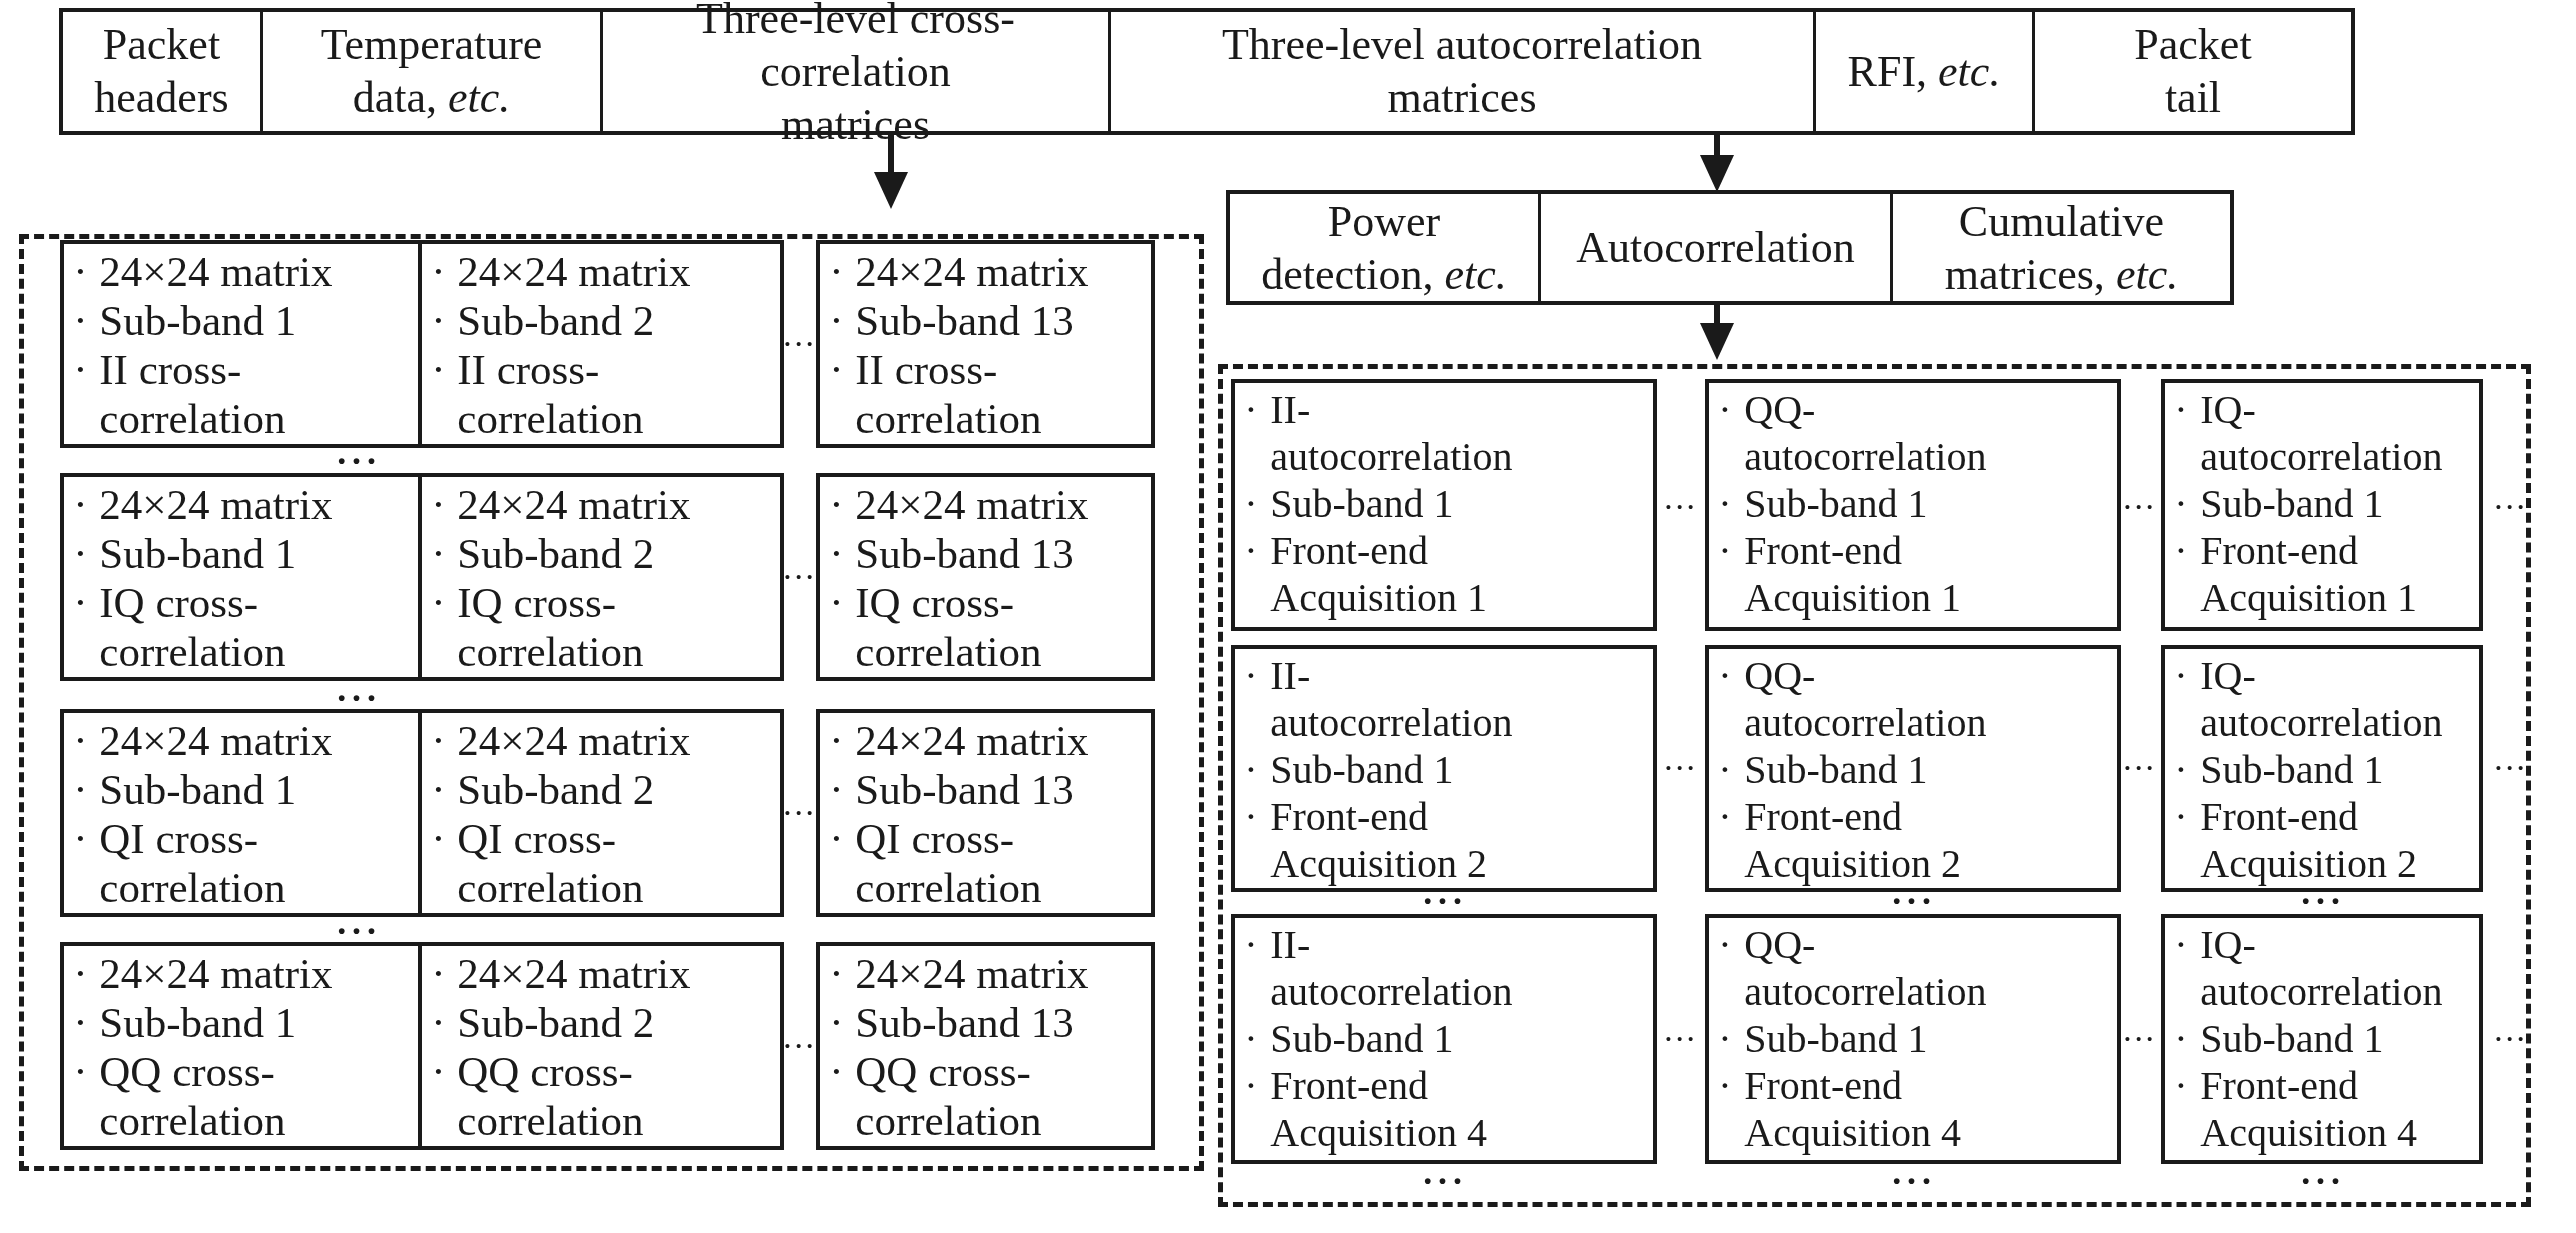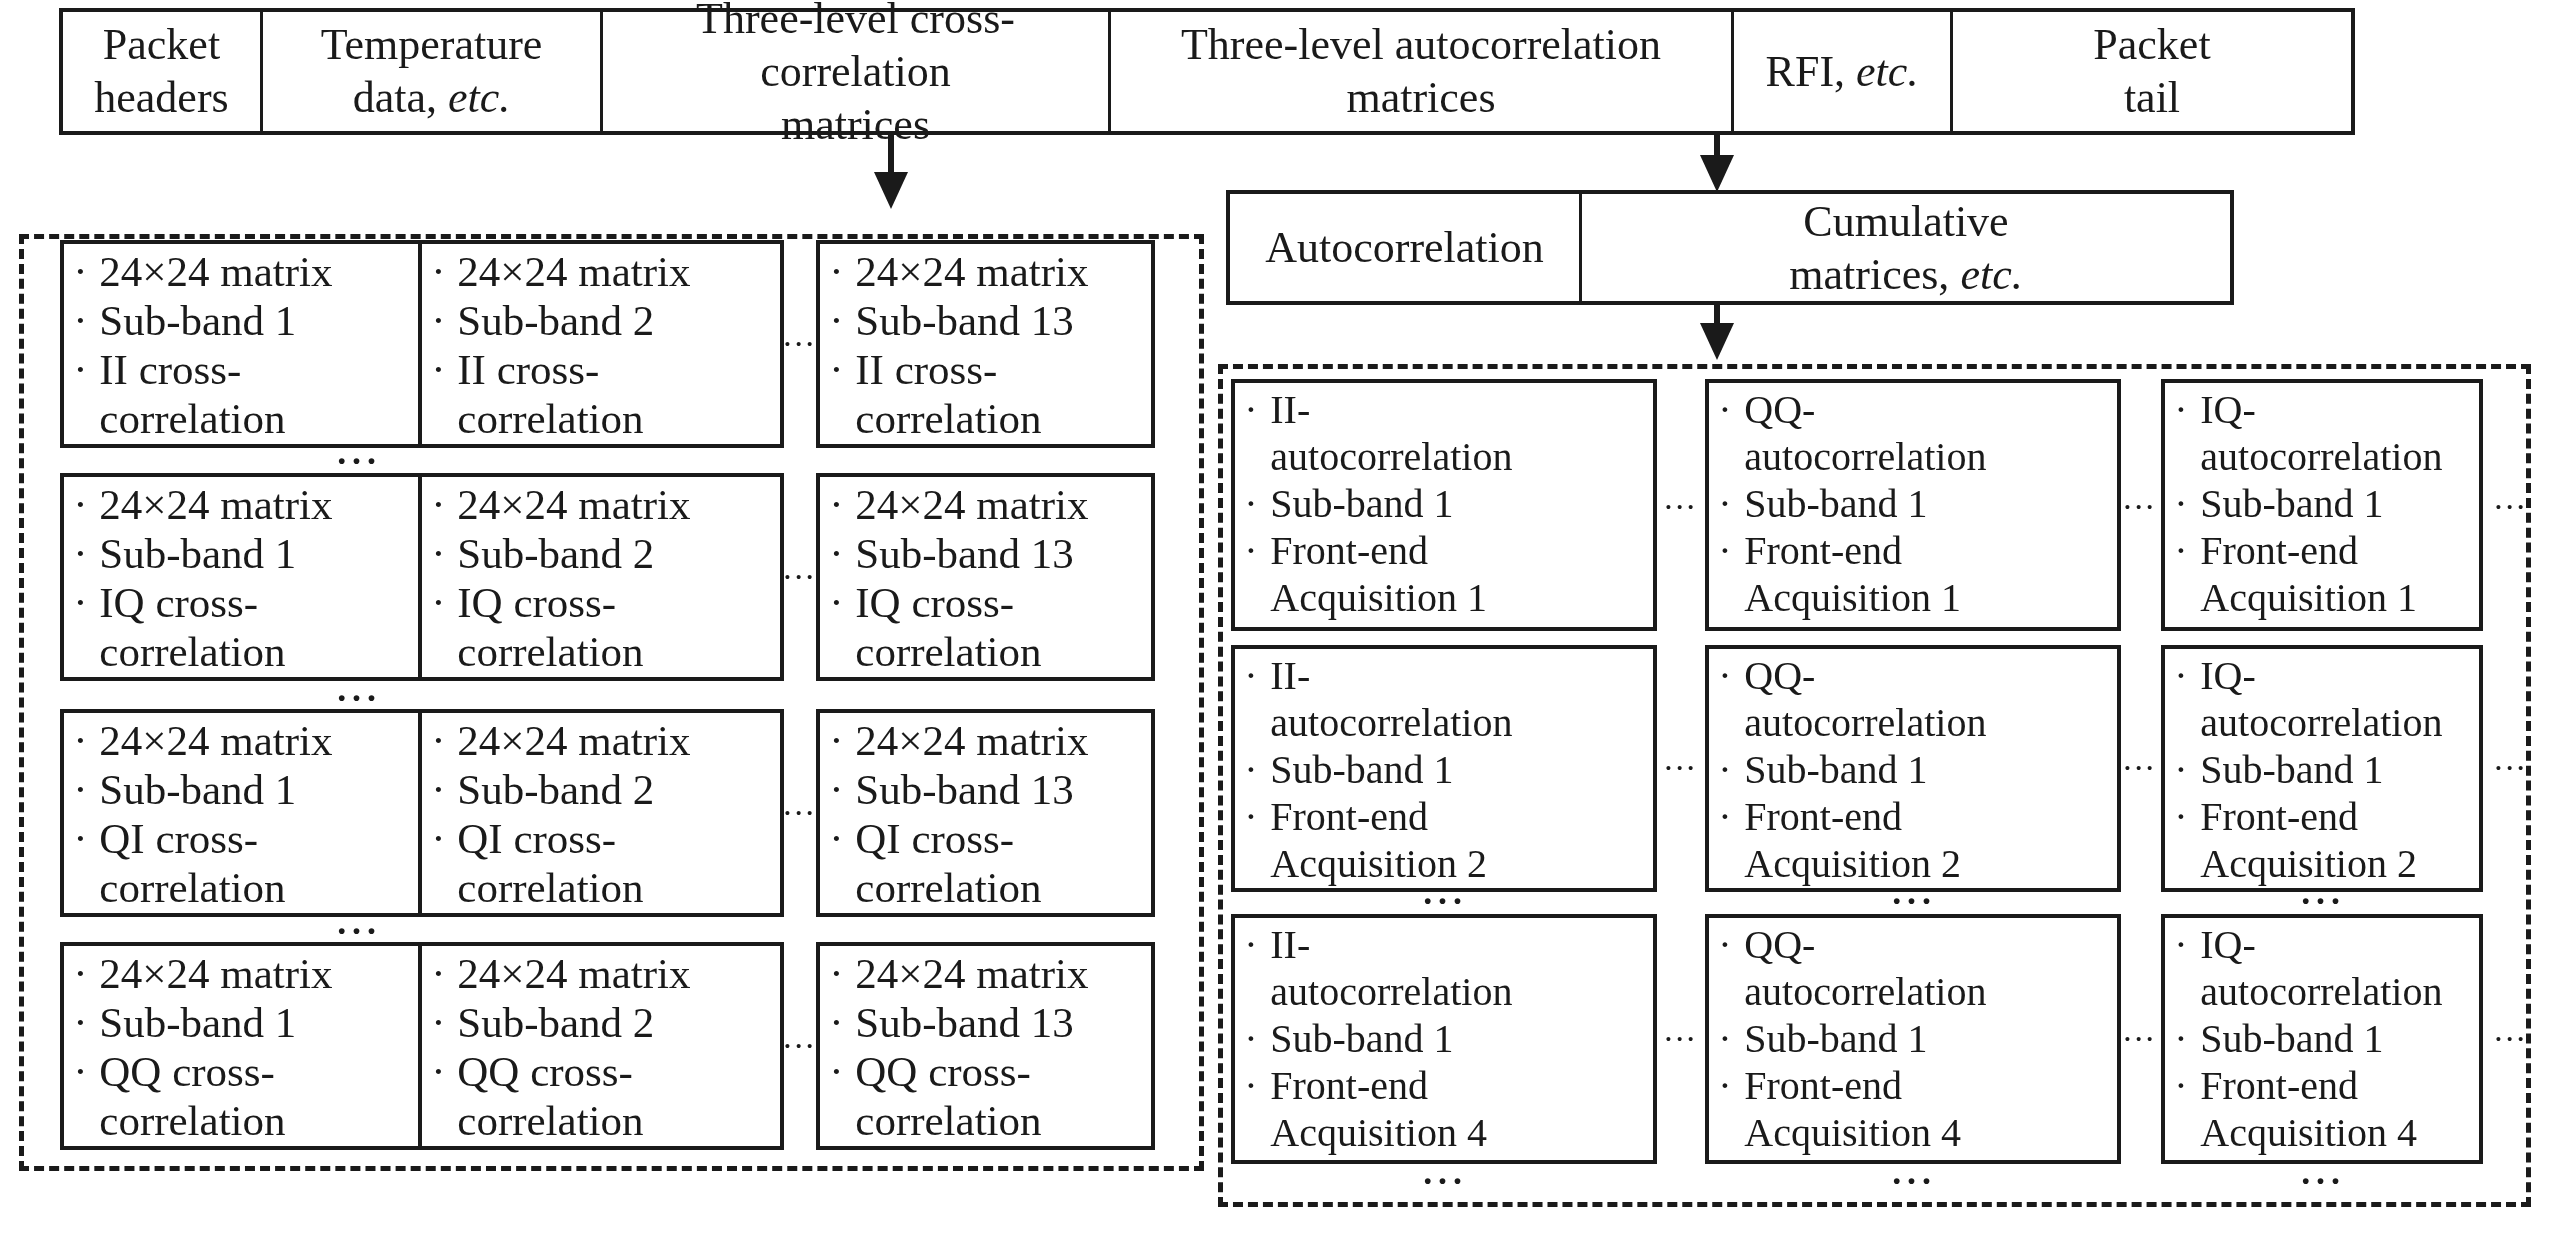--- a/index.html
+++ b/index.html
@@ -73,41 +73,45 @@
       <div><span>headers</span><i class="it"></i></div>
     </div>
     <div class="cell" style="width:340px">
       <div><span>Temperature</span><i class="it"></i></div>
       <div><span>data, </span><i class="it">etc.</i></div>
     </div>
     <div class="cell" style="width:508px">
       <div><span>Three-level cross-correlation</span><i class="it"></i></div>
       <div><span>matrices</span><i class="it"></i></div>
     </div>
-    <div class="cell" style="width:623px">
+    <div class="cell" style="width:705px">
       <div><span>Three-level autocorrelation</span><i class="it"></i></div>
       <div><span>matrices</span><i class="it"></i></div>
     </div>
     <div class="cell" style="width:219px">
       <div><span>RFI, </span><i class="it">etc.</i></div>
       <div><span></span><i class="it"></i></div>
     </div>
     <div class="cell" style="flex:1">
       <div><span>Packet</span><i class="it"></i></div>
       <div><span>tail</span><i class="it"></i></div>
     </div>
   </div>
 
   <div class="aline" style="left:888px;top:133px;height:43px"></div>
   <div class="ahead" style="left:874px;top:172px"></div>
 
   <div class="aline" style="left:1714px;top:133px;height:24px"></div>
   <div class="ahead" style="left:1700px;top:155px"></div>
 
   <div class="strip" id="process-strip">
+    <div class="cell" style="width:311px">
+      <div><span>Power</span><i class="it"></i></div>
+      <div><span>detection, </span><i class="it">etc.</i></div>
+    </div>
     <div class="cell" style="width:352px">
       <div><span>Autocorrelation</span><i class="it"></i></div>
     </div>
     <div class="cell" style="flex:1">
       <div><span>Cumulative</span><i class="it"></i></div>
       <div><span>matrices, </span><i class="it">etc.</i></div>
     </div>
   </div>
 
   <div class="aline" style="left:1714px;top:305px;height:20.6px"></div>

